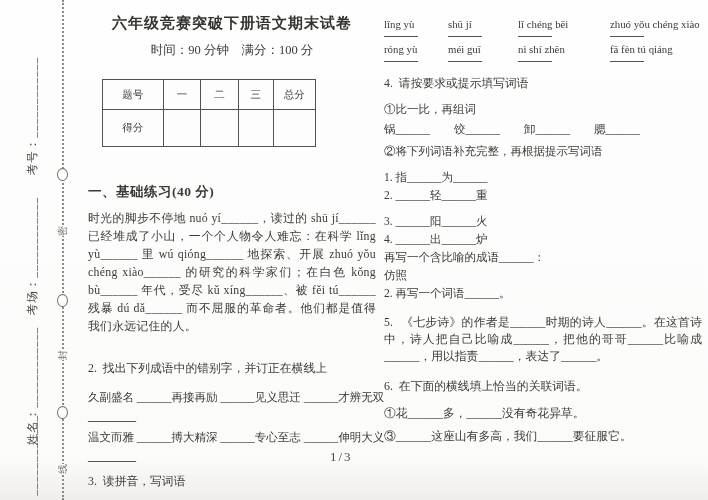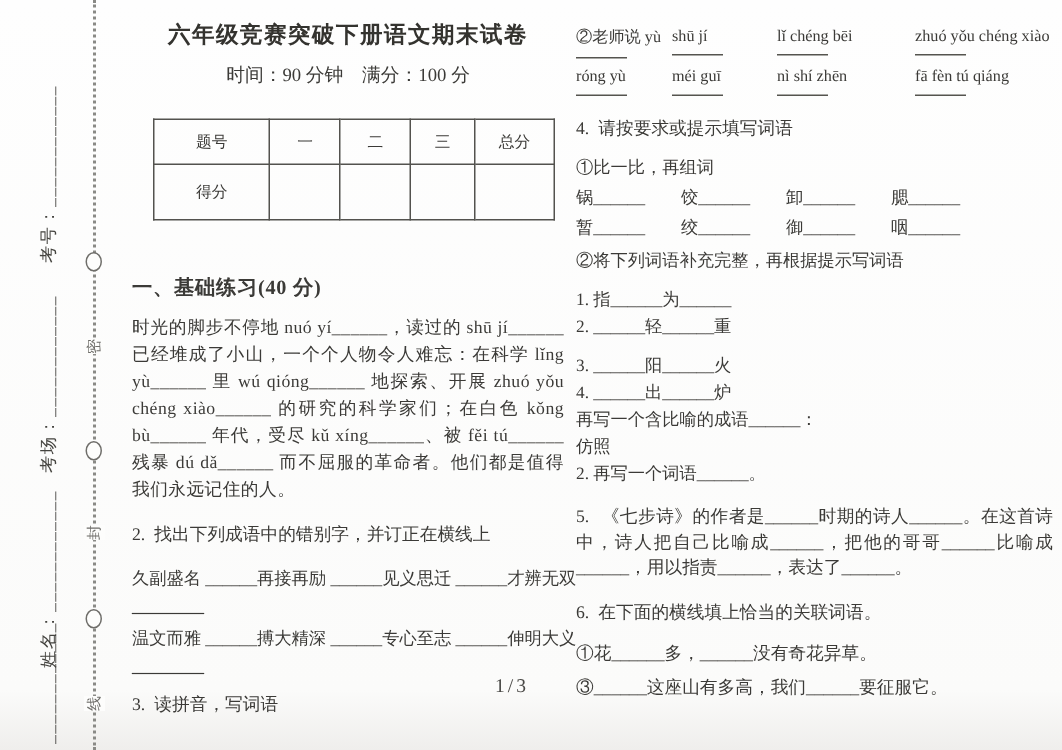--- a/index.html
+++ b/index.html
@@ -20,21 +20,21 @@
   .vlabel { position:absolute; width:170px; height:16px; text-align:center;
     transform:rotate(-90deg); font-size:11.5px; color:#44433f; letter-spacing:1px; white-space:nowrap; }
 
   
   .col-left  { position:absolute; left:88px;  top:14px; width:288px; }
   .col-right { position:absolute; left:384px; top:18px; width:318px; }
 
   .title { text-align:center; font-size:15px; font-weight:bold; letter-spacing:1px; color:#34332f; }
   .subtitle { text-align:center; font-size:12.5px; margin-top:9px; color:#3b3a37; }
 
-  table.score { border-collapse:collapse; margin:20px 12px 0 14px; width:268px; }
+  table.score { border-collapse:collapse; margin:20px 12px 0 14px; width:214px; }
   table.score td { border:1px solid #53524e; text-align:center; font-size:10.5px; color:#3b3a37; }
   table.score tr.hd td { height:30px; border-bottom:1.5px solid #53524e; }
   table.score tr.bd td { height:37px; }
   td.w-num { width:76px; } td.w-1 { width:46px; } td.w-2 { width:46px; } td.w-3 { width:42px; } td.w-tot { width:52px; }
 
   .section-title { margin-top:36px; font-size:13.5px; font-weight:bold; letter-spacing:.5px; }
   .q-head { font-size:11.8px; margin-top:22px; }
   .q-head .num { margin-right:6px; }
   .q1-body { font-size:11.8px; line-height:18px; margin-top:8px; text-align:justify; letter-spacing:.3px; }
   .idiom-row { display:flex; justify-content:space-between; font-size:11.5px; margin-top:13px; white-space:nowrap; }
@@ -96,21 +96,21 @@
         <td></td>
         <td></td>
       </tr>
     </tbody>
       </table>
 
     <div class="section-title">一、基础练习(40 分)</div>
 
     <div class="q1-body">时光的脚步不停地 nuó yí______，读过的 shū jí______ 已经堆成了小山，一个个人物令人难忘：在科学 lǐng yù______ 里 wú qióng______ 地探索、开展 zhuó yǒu chéng xiào______ 的研究的科学家们；在白色 kǒng bù______ 年代，受尽 kǔ xíng______、被 fěi tú______ 残暴 dú dǎ______ 而不屈服的革命者。他们都是值得我们永远记住的人。</div>
 
-    <div class="q-head" style="margin-top:14px">
+    <div class="q-head" style="margin-top:26px">
       <span class="num">2.</span><span>找出下列成语中的错别字，并订正在横线上</span>
     </div>
     <div class="idiom-row">
       <span>久副盛名 ______</span>
       <span>再接再励 ______</span>
       <span>见义思迁 ______</span>
       <span>才辨无双</span>
     </div>
     <div class="wrap-blank">______</div>
     <div class="idiom-row" style="margin-top:6px">
@@ -122,21 +122,21 @@
     <div class="wrap-blank">______</div>
 
     <div class="q-head" style="margin-top:10px">
       <span class="num">3.</span><span>读拼音，写词语</span>
     </div>
   </div>
 
   <div class="col-right">
     <div class="py-grid">
       <div class="py-cell">
-          <span class="py-text">②老师说 yù</span>
+          <span class="py-text">lǐng yù</span>
           <span class="py-blank"></span>
         </div>
       <div class="py-cell">
           <span class="py-text">shū jí</span>
           <span class="py-blank"></span>
         </div>
       <div class="py-cell">
           <span class="py-text">lǐ chéng bēi</span>
           <span class="py-blank"></span>
         </div>
@@ -164,26 +164,20 @@
 
     <div class="r-qhead">
       <span class="num" style="margin-right:6px">4.</span><span>请按要求或提示填写词语</span>
     </div>
     <div class="r-line" style="margin-top:10px">①比一比，再组词</div>
     <div class="pair-row">
       <span>锅______</span>
       <span>饺______</span>
       <span>卸______</span>
       <span>腮______</span>
-    </div>
-    <div class="pair-row">
-      <span>暂______</span>
-      <span>绞______</span>
-      <span>御______</span>
-      <span>咽______</span>
     </div>
     <div class="r-line">②将下列词语补充完整，再根据提示写词语</div>
 
     <div class="r-item gap-sm">1. 指______为______</div>
     <div class="r-item">2. ______轻______重</div>
     <div class="r-item gap-sm">3. ______阳______火</div>
     <div class="r-item">4. ______出______炉</div>
     <div class="r-item">再写一个含比喻的成语______：</div>
     <div class="r-item">仿照</div>
     <div class="r-item">2. 再写一个词语______。</div>

